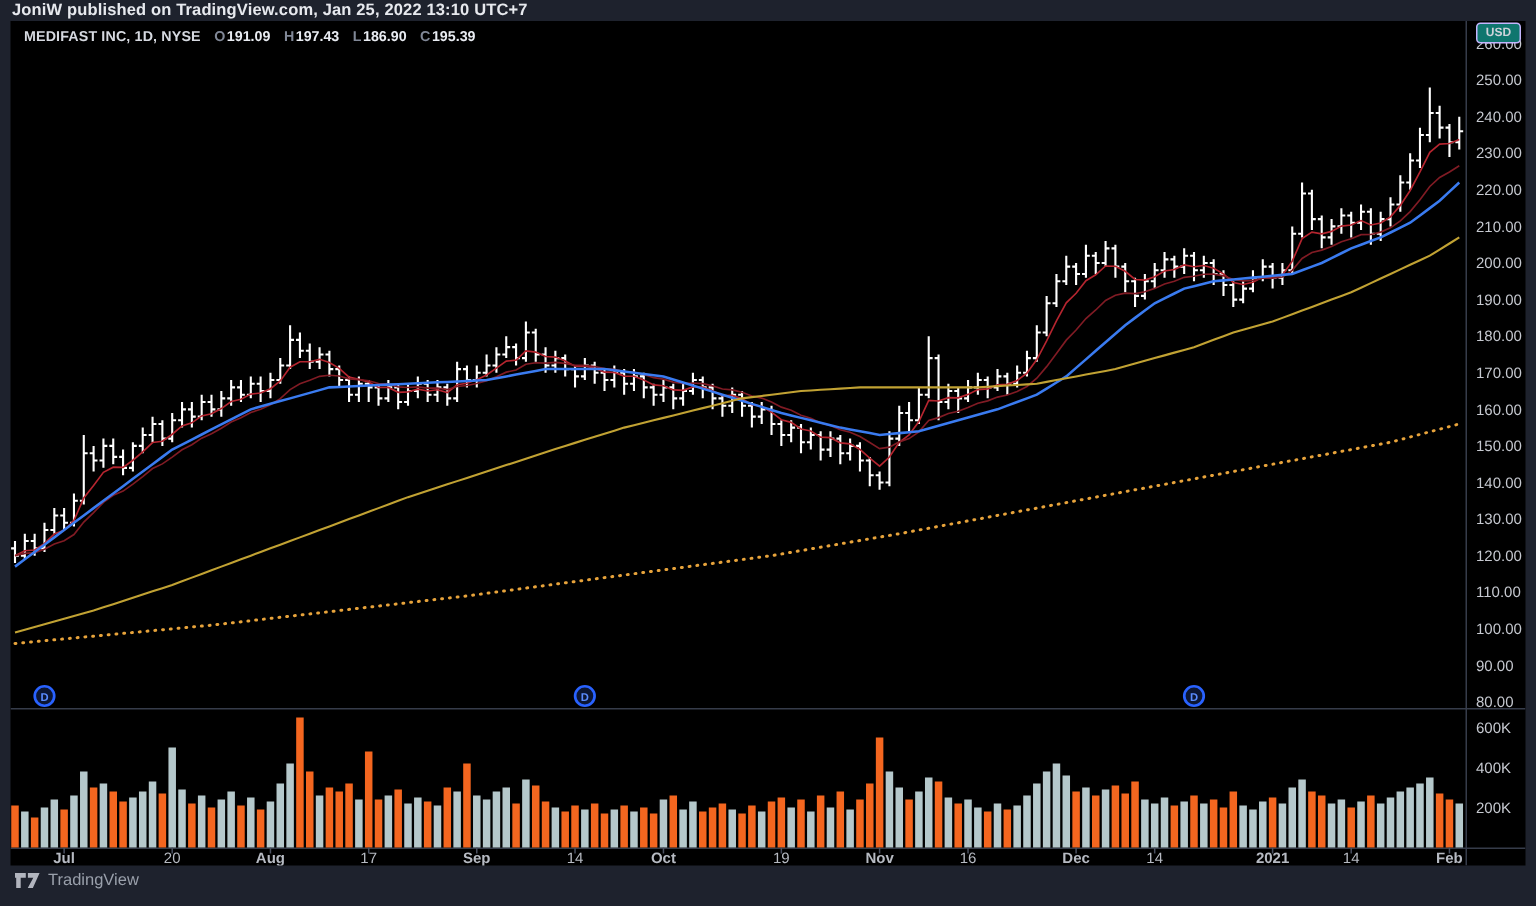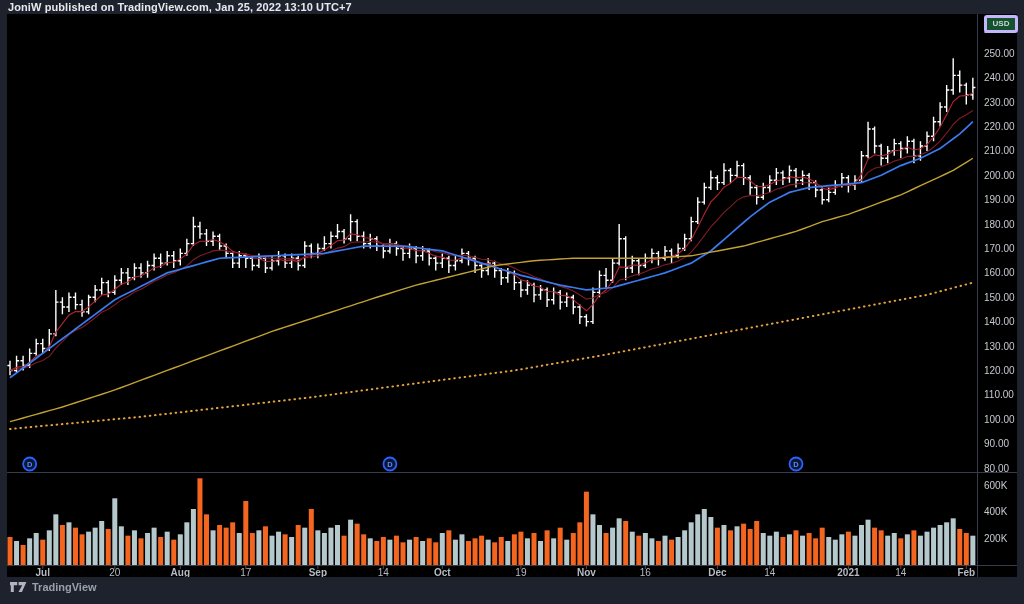--- a/index.html
+++ b/index.html
@@ -21,34 +21,53 @@
     position:absolute;left:9px;top:5px;z-index:3;display:flex;gap:9px;align-items:baseline;
     font-size:9.5px;font-weight:bold;white-space:nowrap;
   }
   .legend .symbol{color:#d6d9e0;letter-spacing:.1px;}
   .legend .fld{display:inline-flex;gap:1px;}
   .legend .fld .lab{color:#818897;font-weight:bold;}
   .legend .fld .val{color:#e9ecf2;font-weight:bold;}
   .usd-badge{
     position:absolute;left:977px;top:1px;z-index:3;width:28px;height:12px;
     line-height:12px;text-align:center;font-size:8px;font-weight:bold;color:#ced2da;
-    background:#14532d;border:3px solid #c4b5fd;border-radius:3px;
+    background:#0f766e;border:1px solid #c4b5fd;border-radius:3px;
   }
   .footer{
     position:absolute;left:10px;top:581px;display:flex;align-items:center;gap:5px;
-    color:#9aa0ab;font-size:11px;font-weight:bold;
+    color:#9aa0ab;font-size:11px;font-weight:normal;
   }
   .footer svg{display:block;}
 </style>
 </head>
 <body>
 
 <div class="publish-bar">JoniW published on TradingView.com, Jan 25, 2022 13:10 UTC+7</div>
 
 <div class="chart-panel">
+  <div class="legend">
+    <span class="symbol">MEDIFAST INC, 1D, NYSE</span>
+    <span class="fld">
+        <span class="lab">O</span>
+        <span class="val">191.09</span>
+      </span>
+    <span class="fld">
+        <span class="lab">H</span>
+        <span class="val">197.43</span>
+      </span>
+    <span class="fld">
+        <span class="lab">L</span>
+        <span class="val">186.90</span>
+      </span>
+    <span class="fld">
+        <span class="lab">C</span>
+        <span class="val">195.39</span>
+      </span>
+  </div>
   <div class="usd-badge">USD</div>
   <svg width="1010" height="563" viewBox="0 0 1010 563">
       <g>
         <line x1="0" y1="458.5" x2="1010" y2="458.5" stroke="#363c4a"></line>
         <line x1="0" y1="551.5" x2="1010" y2="551.5" stroke="#363c4a"></line>
         <line x1="970.5" y1="0" x2="970.5" y2="563" stroke="#363c4a"></line>
       </g>
       <g>
         <rect x="0.50" y="523" width="5" height="28.00" fill="#f4661f"></rect>
         <rect x="7.05" y="527" width="5" height="24.00" fill="#b5c8cb"></rect>

